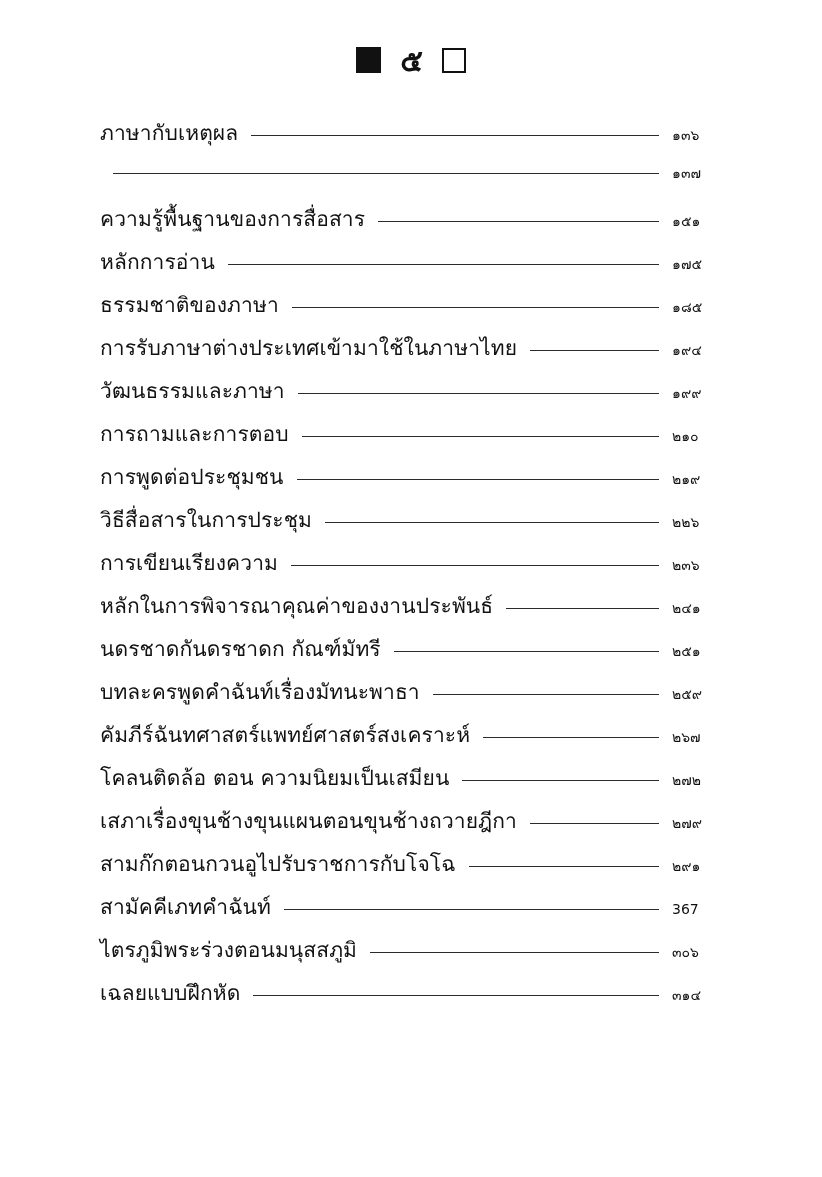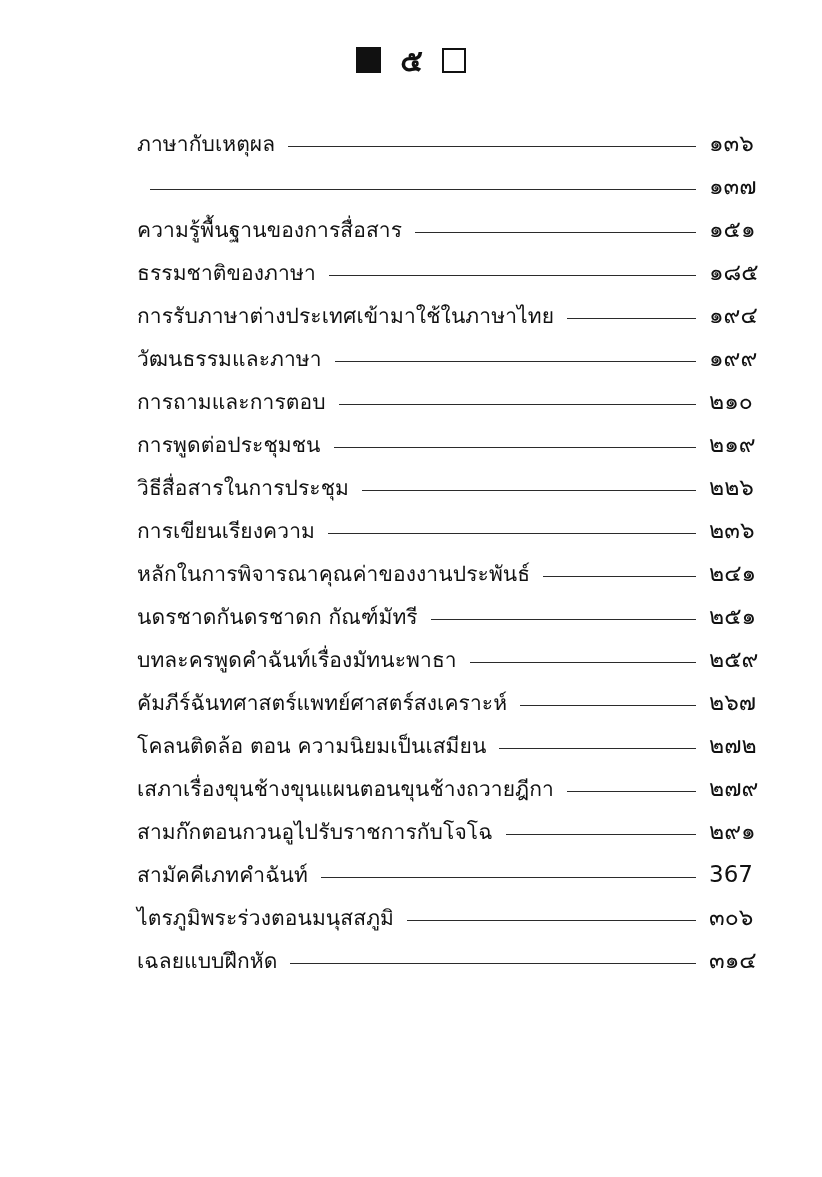--- a/index.html
+++ b/index.html
@@ -55,24 +55,23 @@
     line-height: 1;
     font-weight: 700;
     color: #111111;
     display: block;
     transform: translateY(1px);
   }
 
   
   .toc {
     position: absolute;
-    top: 132px;
+    top: 123px;
     left: 100px;
     width: 628px;
-    margin-left: 37px;
   }
 
   .toc-row {
     display: flex;
     align-items: baseline;
     height: 43px;
     width: 100%;
   }
 
   .toc-title {
@@ -88,21 +87,21 @@
     flex: 1 1 auto;
     min-width: 26px;
     height: 0;
     border-bottom: 1.5px solid #2b2b2b;
     margin: 0 13px 3px 13px;
     position: relative;
     top: -4px;
   }
 
   .toc-page {
-    font-size: 23px;
+    font-size: 14px;
     line-height: 1;
     color: #111111;
     flex: 0 0 56px;
     text-align: left;
     white-space: nowrap;
   }
 </style>
 </head>
 <body>
 
@@ -123,20 +122,25 @@
       <div class="toc-row">
         <span class="toc-leader"></span>
         <span class="toc-page">๑๓๗</span>
       </div>
       <div class="toc-row">
         <span class="toc-title">ความรู้พื้นฐานของการสื่อสาร</span>
         <span class="toc-leader"></span>
         <span class="toc-page">๑๕๑</span>
       </div>
       <div class="toc-row">
+        <span class="toc-title">หลักการอ่าน</span>
+        <span class="toc-leader"></span>
+        <span class="toc-page">๑๗๕</span>
+      </div>
+      <div class="toc-row">
         <span class="toc-title">ธรรมชาติของภาษา</span>
         <span class="toc-leader"></span>
         <span class="toc-page">๑๘๕</span>
       </div>
       <div class="toc-row">
         <span class="toc-title">การรับภาษาต่างประเทศเข้ามาใช้ในภาษาไทย</span>
         <span class="toc-leader"></span>
         <span class="toc-page">๑๙๔</span>
       </div>
       <div class="toc-row">

